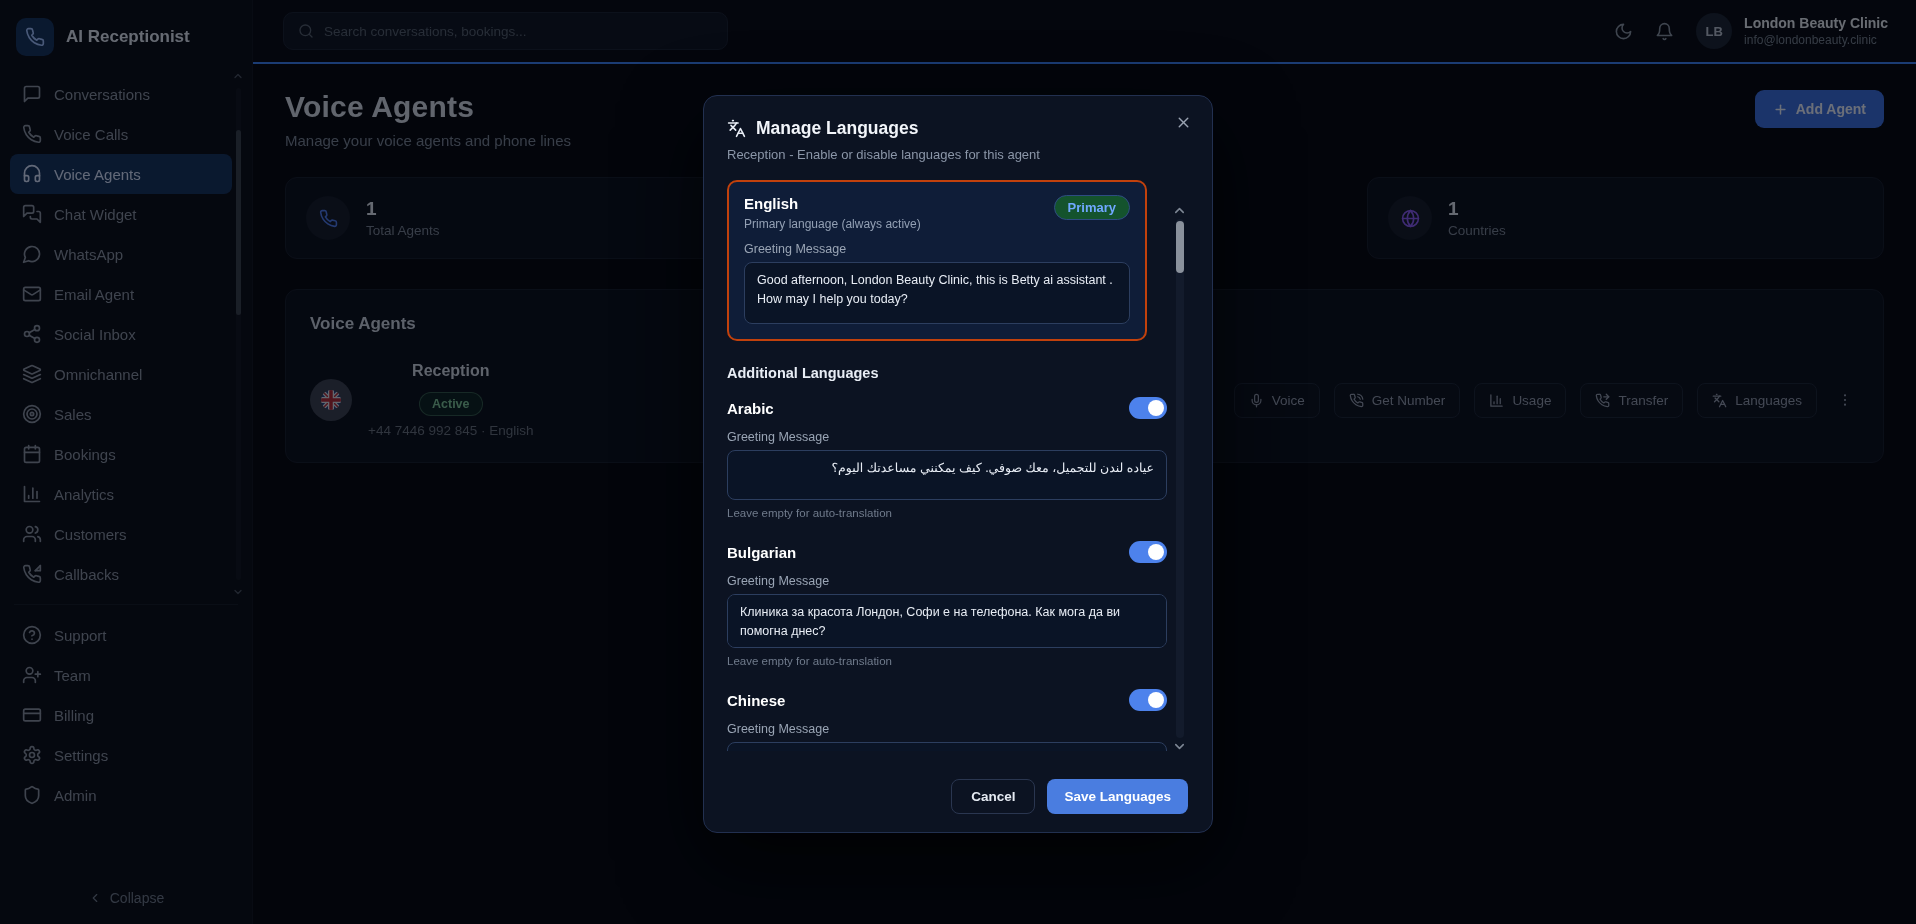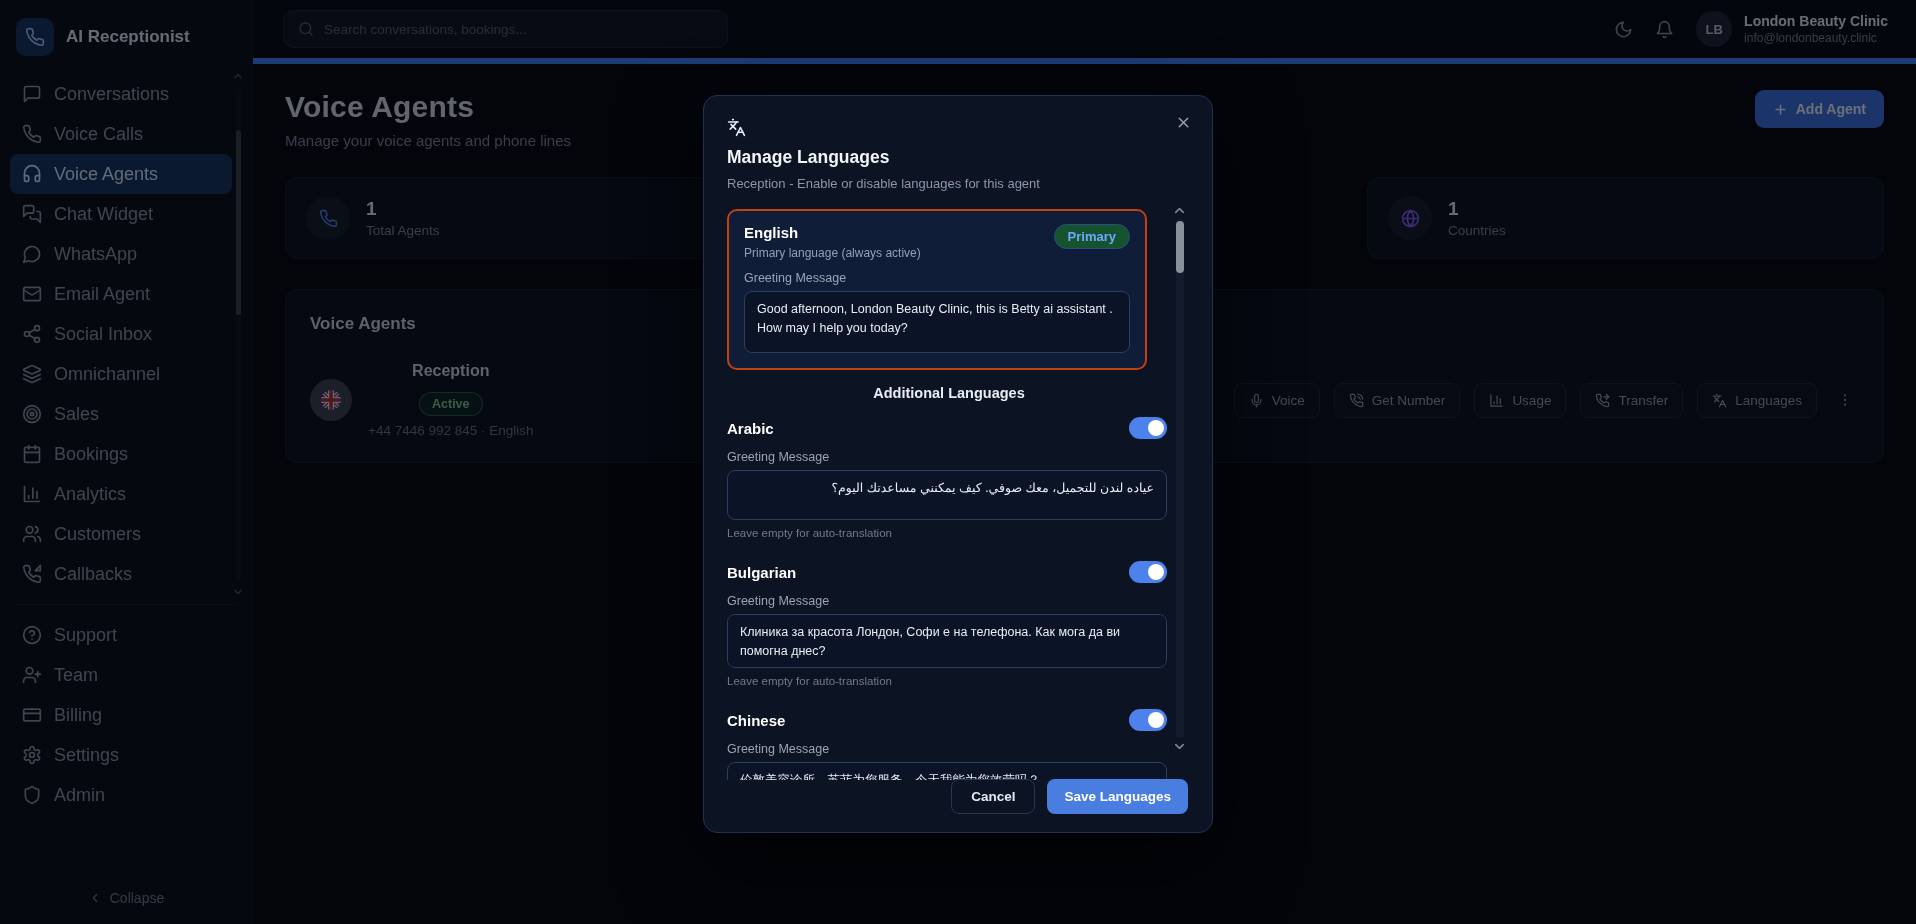--- a/index.html
+++ b/index.html
@@ -10,36 +10,36 @@
 
   
   .sidebar { width:253px; height:100%; background:#0a0e17; border-right:1px solid #10161f;
     display:flex; flex-direction:column; padding:12px 10px 14px; position:relative; }
   .logo-row { display:flex; align-items:center; gap:12px; padding:6px 6px 18px; }
   .logo-badge { width:38px; height:38px; border-radius:10px; background:#16335e;
     display:flex; align-items:center; justify-content:center; color:#9fc1ff; }
   .logo-title { font-size:17px; font-weight:bold; color:#dfe6f2; }
   .nav-scroll { position:relative; padding-right:10px; }
   .nav-item { display:flex; align-items:center; gap:12px; height:40px; padding:0 12px;
-    border-radius:8px; color:#8a93a3; font-size:18px; cursor:pointer; }
+    border-radius:8px; color:#8a93a3; font-size:15px; cursor:pointer; }
   .nav-item.active { background:#16335e; color:#d7e4ff; }
   .nav-item .nicon { width:20px; height:20px; flex:0 0 20px; }
   .side-scrollbar { position:absolute; right:0; top:4px; bottom:4px; width:7px; }
   .side-scrollbar .track { position:absolute; top:10px; bottom:10px; left:1px; width:5px;
     background:#11161f; border-radius:3px; }
   .side-scrollbar .thumb { position:absolute; top:52px; left:1px; width:5px; height:185px;
     background:#39404c; border-radius:3px; }
   .side-scrollbar .chev { position:absolute; left:-3px; color:#4a5260; }
   .divider { height:1px; background:#141b27; margin:10px 4px; }
   .collapse-row { margin-top:auto; display:flex; align-items:center; justify-content:center;
     gap:8px; color:#707b8c; font-size:14px; padding:10px 0 4px; cursor:pointer; }
 
   
   .main { flex:1; display:flex; flex-direction:column; min-width:0; }
-  .topbar { height:64px; background:#070b13; border-bottom:6px solid #3b82f6;
+  .topbar { height:64px; background:#070b13; border-bottom:2px solid #3b82f6;
     display:flex; align-items:center; padding:0 28px 0 30px; gap:16px; }
   .search-box { width:445px; height:38px; background:#0f1522; border:1px solid #1a2232;
     border-radius:10px; display:flex; align-items:center; gap:10px; padding:0 14px; color:#55606f; }
   .search-box input { flex:1; background:transparent; border:none; outline:none;
     color:#cdd5e1; font-size:13.5px; font-family:inherit; }
   .search-box input::placeholder { color:#55606f; }
   .topbar-right { margin-left:auto; display:flex; align-items:center; gap:22px; }
   .icon-btn { color:#8b95a5; cursor:pointer; }
   .account { display:flex; align-items:center; gap:12px; }
   .avatar { width:36px; height:36px; border-radius:50%; background:#1b2433; color:#b8c2d0;
@@ -81,40 +81,40 @@
     border:1px solid #1c2636; color:#949db0; border-radius:8px; padding:9px 14px;
     font-size:13.5px; font-family:inherit; cursor:pointer; }
   .kebab { color:#949db0; padding:4px 6px; cursor:pointer; }
 
   
   .overlay { position:fixed; inset:0; background:rgba(2,4,10,.55); z-index:50; }
   .modal { position:fixed; z-index:60; top:95px; left:50%; transform:translateX(-50%);
     width:510px; height:738px; background:#0c1322; border:1px solid #223050;
     border-radius:14px; box-shadow:0 30px 80px rgba(0,0,0,.7); }
   .modal-header { padding:22px 24px 0 23px; position:relative; }
-  .modal-title-row { display:flex; gap:10px;flex-direction:column; }
+  .modal-title-row { display:flex; align-items:center; gap:10px; }
   .modal-title { font-size:17.5px; font-weight:bold; color:#f2f5fa; }
   .modal-sub { font-size:13px; color:#8b96a8; margin-top:8px; }
   .modal-close { position:absolute; top:16px; right:18px; color:#9aa3b2; cursor:pointer;
     background:none; border:none; padding:2px; }
 
   .scroll-area { position:relative; margin:14px 0 0 23px; width:444px; height:575px;
     overflow:hidden; }
   .lang-card { background:#0f1d38; border:2px solid #c2410c; border-radius:10px;
     padding:13px 15px 15px; margin:4px 0 0; width:420px; }
   .lang-card-top { display:flex; align-items:flex-start; justify-content:space-between; }
   .lang-name { font-size:15px; font-weight:bold; color:#ffffff; }
   .lang-desc { font-size:12px; color:#93a0b4; margin-top:5px; }
   .badge-primary { font-size:13px; font-weight:bold; color:#70a8ff; background:#14532d;
     border:1px solid #2e4c82; border-radius:999px; padding:4px 13px; }
   .gm-label { font-size:12.5px; color:#9aa5b5; margin:11px 0 6px; }
   .gm-box { width:100%; background:#0a1426; border:1px solid #2c3e5f; border-radius:8px;
     color:#e8edf5; font-size:12.5px; line-height:1.55; padding:8px 12px; resize:none;
     font-family:inherit; outline:none; display:block; }
-  .add-heading { font-size:14.5px; font-weight:bold; color:#e8edf5; margin:15px 0 16px;text-align:center; }
+  .add-heading { font-size:14.5px; font-weight:bold; color:#e8edf5; margin:24px 0 16px; }
   .lang-block { width:440px; margin-bottom:22px; }
   .lang-block-top { display:flex; align-items:center; justify-content:space-between; }
   .toggle { width:38px; height:22px; border-radius:999px; background:#4d82ec;
     position:relative; cursor:pointer; flex:0 0 38px; }
   .toggle .knob { position:absolute; top:3px; right:3px; width:16px; height:16px;
     border-radius:50%; background:#ffffff; }
   .hint { font-size:11.5px; color:#707b8c; margin-top:7px; }
 
   .modal-scrollbar { position:absolute; top:109px; bottom:80px; right:26px; width:12px; }
   .modal-scrollbar .track { position:absolute; top:14px; bottom:14px; left:2px; width:8px;

